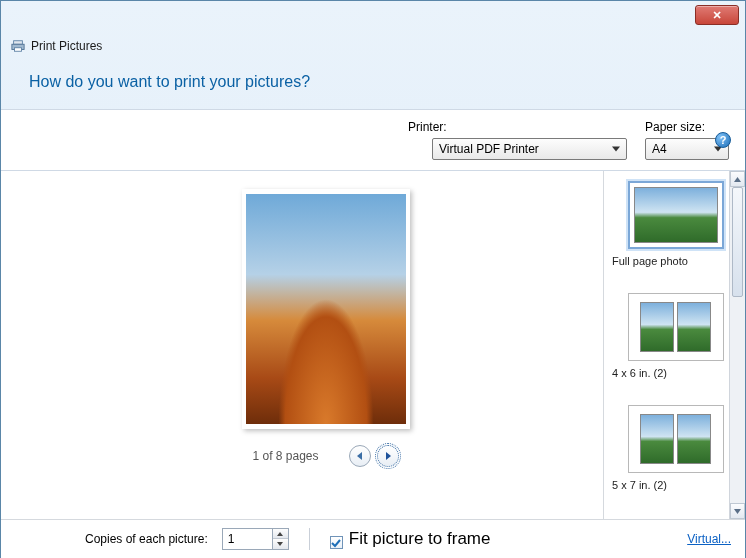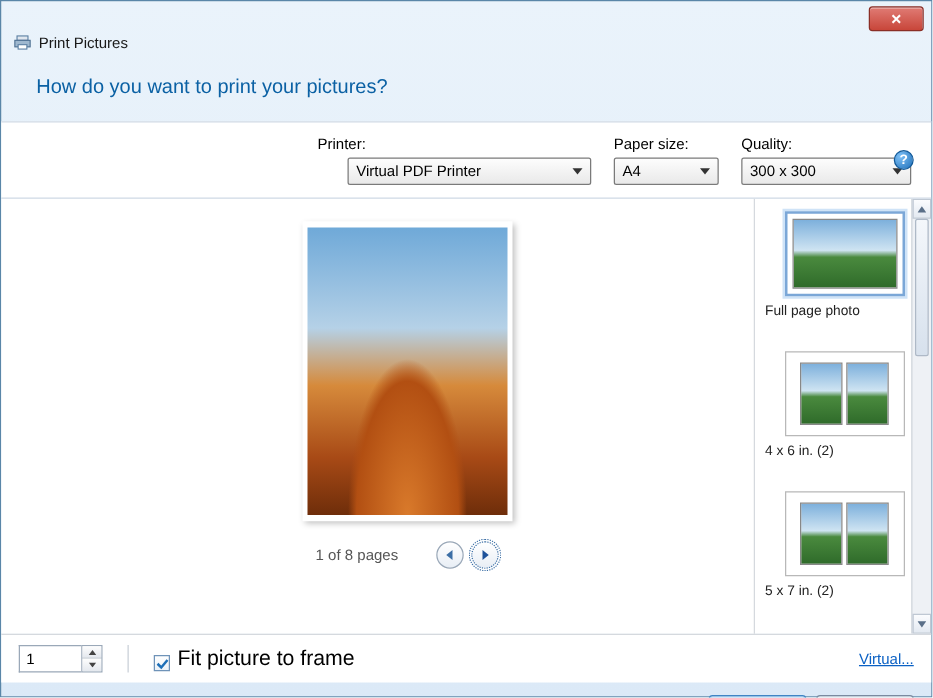--- a/index.html
+++ b/index.html
@@ -1,20 +1,20 @@
 <!DOCTYPE html>
 <html><head>
 <meta charset="utf-8">
 <style>
   * { box-sizing: border-box; margin: 0; padding: 0; }
   body { font-family: "Segoe UI", Tahoma, sans-serif; font-size: 12px; color: #000; background: #fff; }
   .window { width: 746px; height: 558px; border: 1px solid #5a86a8; background: linear-gradient(#eaf3fb, #dbe9f7); position: relative; display: flex; flex-direction: column; }
   .titlebar { height: 30px; display: flex; align-items: center; justify-content: flex-end; padding: 4px 6px 0 6px; }
   .close-btn { width: 44px; height: 20px; background: linear-gradient(#e07b74,#c8463a); border: 1px solid #8a2e26; border-radius: 3px; display: flex; align-items: center; justify-content: center; color: #fff; font-weight: bold; font-size: 11px; box-shadow: inset 0 1px 0 rgba(255,255,255,.4); cursor: default;}
-  .titlerow { display:flex; align-items:flex-start; gap:6px; padding: 2px 10px 6px 10px; }
+  .titlerow { display:flex; align-items:flex-start; gap:6px; padding: 2px 10px 6px 10px; margin-top: 12px; }
   .print-icon { width:14px; height:14px; display:inline-flex; align-items:center; justify-content:center;}
   .titlerow .ttxt { font-size: 12px; color: #1a1a1a;}
   .heading { padding: 14px 28px 18px 28px; font-size: 16px; color: #0b61a4; }
   .controls-bar { background: #fff; border-top:1px solid #cfd9e5; border-bottom:1px solid #cfd9e5; padding: 10px 16px 10px 16px; display:flex; gap: 18px; align-items:flex-end; position:relative;justify-content:flex-end;}
   .ctrl { display:flex; flex-direction:column; gap:4px;}
   .ctrl label { font-size:12px; color:#000;}
   .dd { height:22px; border:1px solid #7a7a7a; background: linear-gradient(#fdfdfd,#e9e9e9); display:flex; align-items:center; padding:0 22px 0 6px; position:relative; font-size:12px; border-radius:2px; cursor: default;}
   .dd::after { content:''; position:absolute; right:6px; top:50%; width:0; height:0; border-left:4px solid transparent; border-right:4px solid transparent; border-top:5px solid #333; transform:translateY(-50%);}
   .dd.printer { width: 195px; margin-left: 24px; } .dd.paper { width: 84px; } .dd.quality { width: 136px; }
   .help-icon { position:absolute; right:14px; top:50%; transform:translateY(-50%); width:16px; height:16px; border-radius:50%; background: radial-gradient(circle at 30% 30%, #7fc1f7, #1e6fb8); color:#fff; font-weight:bold; font-size:11px; display:flex; align-items:center; justify-content:center; border:1px solid #135a99; cursor: default;}
@@ -90,26 +90,20 @@
       <div class="dd printer">
           <span>Virtual PDF Printer</span>
         </div>
     </div>
     <div class="ctrl">
       <label>Paper size:</label>
       <div class="dd paper">
           <span>A4</span>
         </div>
     </div>
-    <div class="ctrl">
-      <label>Quality:</label>
-      <div class="dd quality">
-          <span>300 x 300</span>
-        </div>
-    </div>
     <div class="help-icon">
         <span>?</span>
       </div>
   </div>
 
   <div class="body">
     <div class="preview-pane">
       <div class="preview-page">
         <div class="photo"></div>
       </div>
@@ -165,20 +159,21 @@
         <div class="arrow bottom">
             <svg viewBox="0 0 7 7">
               <polygon points="0,1 7,1 3.5,6" fill="#5a6f88"></polygon>
             </svg>
           </div>
       </div>
     </div>
   </div>
 
   <div class="footer1">
+    <span class="copies-lbl">Copies of each picture:</span>
     <div class="spinner">
       <input type="text" value="1" style="">
       <div class="spin-btns">
         <div>
             <svg viewBox="0 0 6 4">
               <polygon points="3,0 6,4 0,4" fill="#444"></polygon>
             </svg>
           </div>
         <div>
             <svg viewBox="0 0 6 4">

